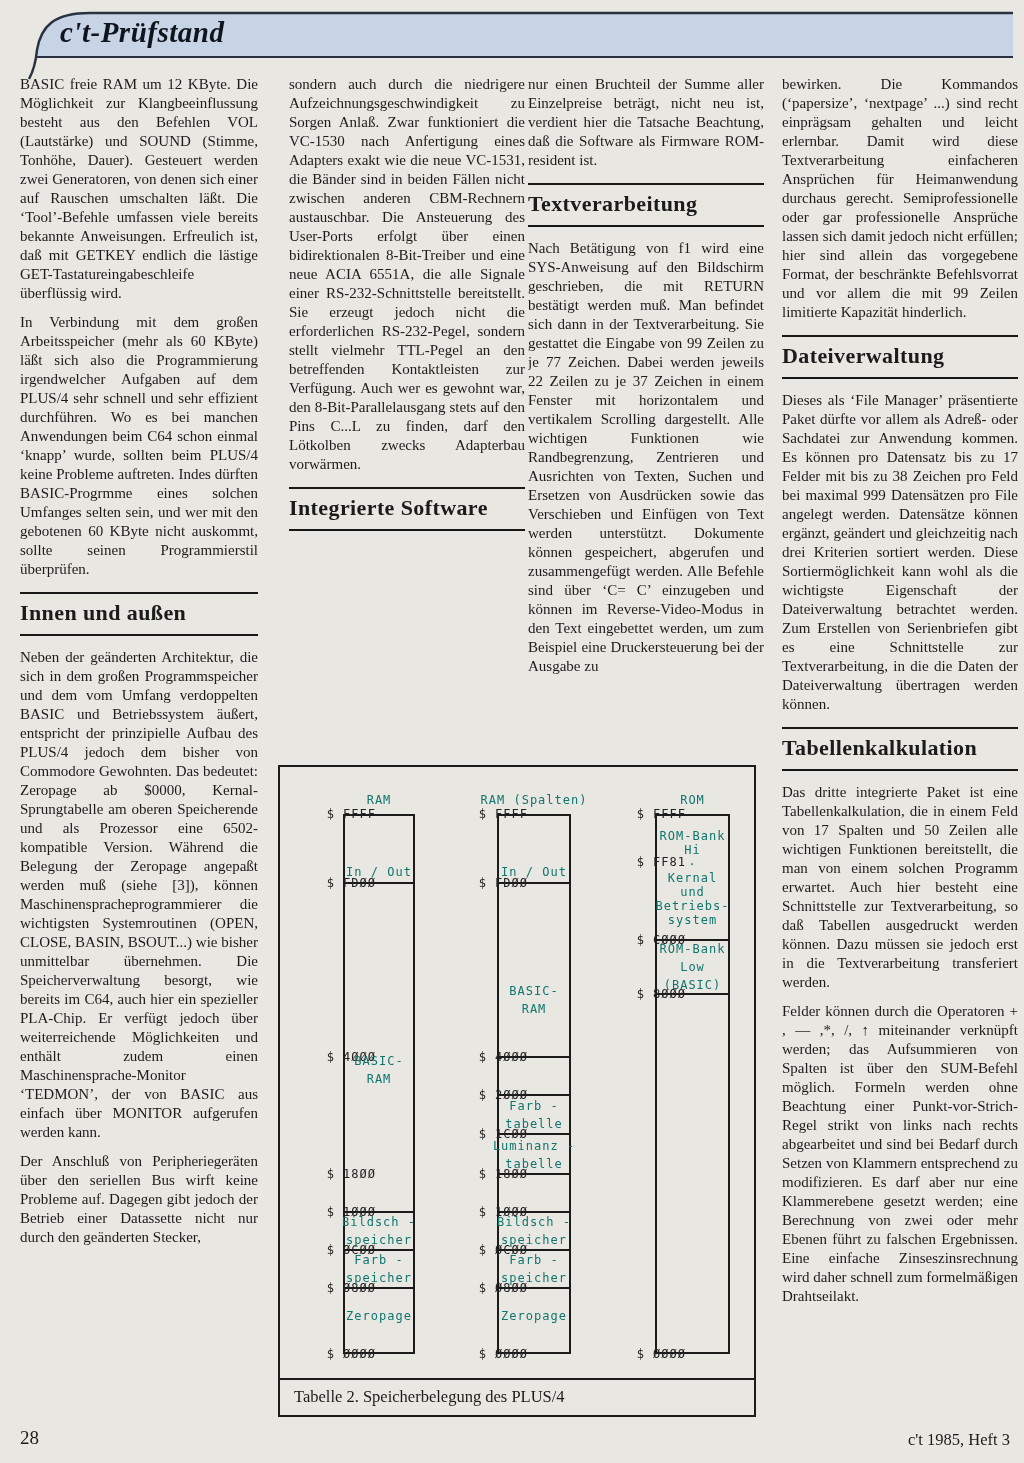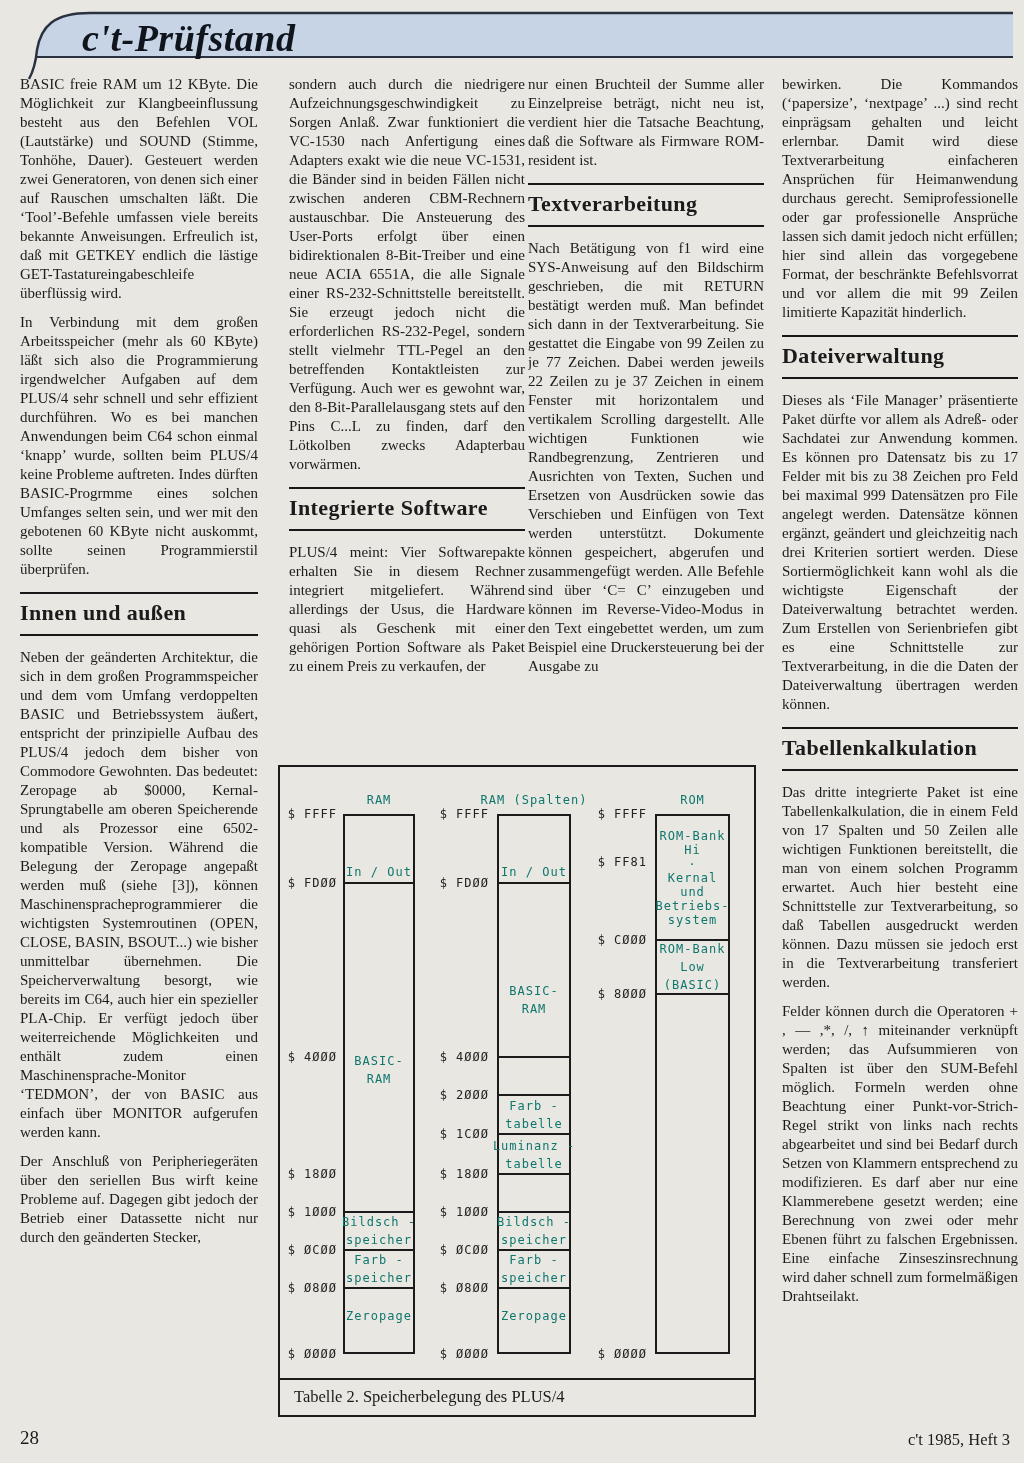--- a/index.html
+++ b/index.html
@@ -8,22 +8,22 @@
     background:#e9e7e2;
     position:relative;
     overflow:hidden;
     font-family:"Liberation Serif","DejaVu Serif",serif;
     color:#1b1b1b;
   }
   
   .banner{position:absolute;left:0;top:0;width:1024px;height:90px;}
   .banner-title{
     position:absolute;left:60px;top:16px;
-    font-style:italic;font-weight:600;font-size:38px;color:#10151d;
-    font-family:"Liberation Serif",serif;letter-spacing:.5px;margin-left:22px;
+    font-style:italic;font-weight:600;font-size:29px;color:#10151d;
+    font-family:"Liberation Serif",serif;letter-spacing:.5px;
   }
   
   .col{
     position:absolute;top:75px;
     text-align:justify;
     font-size:15px;line-height:19px;
     overflow:hidden;
   }
   #col1{left:20px;width:238px;height:1345px;}
   #col2{left:289px;width:236px;height:680px;}
@@ -40,21 +40,21 @@
   #diagram{
     position:absolute;left:278px;top:765px;width:478px;height:652px;
     border:2px solid #1b1b1b;background:#e9e7e2;box-sizing:border-box;
   }
   #diag-inner{position:absolute;left:0;top:0;right:0;bottom:0;}
   .d-box{position:absolute;border:2px solid #1b1b1b;box-sizing:border-box;background:transparent;}
   .d-line{position:absolute;height:2px;background:#1b1b1b;}
   .d-addr{
     position:absolute;text-align:right;
     font-family:"DejaVu Sans Mono",monospace;font-size:12px;line-height:16px;
-    letter-spacing:1px;color:#222;white-space:nowrap;
+    letter-spacing:1px;color:#222;white-space:nowrap;margin-left:39px;
   }
   .d-seg,.d-header{
     position:absolute;text-align:center;
     font-family:"DejaVu Sans Mono",monospace;font-size:12px;
     letter-spacing:1px;color:#0f766e;white-space:pre-line;
   }
   .d-caption-line{position:absolute;left:0;right:0;top:611px;height:2px;background:#1b1b1b;}
   .d-caption{
     position:absolute;left:14px;top:620px;right:8px;
     font-family:"Liberation Serif",serif;font-size:16.5px;color:#1b1b1b;text-align:left;
@@ -79,21 +79,20 @@
   <p>BASIC freie RAM um 12 KByte. Die Möglichkeit zur Klangbeeinflussung besteht aus den Befehlen VOL (Lautstärke) und SOUND (Stimme, Tonhöhe, Dauer). Gesteuert werden zwei Generatoren, von denen sich einer auf Rauschen umschalten läßt. Die ‘Tool’-Befehle umfassen viele bereits bekannte Anweisungen. Erfreulich ist, daß mit GETKEY endlich die lästige GET-Tastatureingabeschleife überflüssig wird.</p>
   <p>In Verbindung mit dem großen Arbeitsspeicher (mehr als 60 KByte) läßt sich also die Programmierung irgendwelcher Aufgaben auf dem PLUS/4 sehr schnell und sehr effizient durchführen. Wo es bei manchen Anwendungen beim C64 schon einmal ‘knapp’ wurde, sollten beim PLUS/4 keine Probleme auftreten. Indes dürften BASIC-Progrmme eines solchen Umfanges selten sein, und wer mit den gebotenen 60 KByte nicht auskommt, sollte seinen Programmierstil überprüfen.</p>
   <h2>Innen und außen</h2>
   <p>Neben der geänderten Architektur, die sich in dem großen Programmspeicher und dem vom Umfang verdoppelten BASIC und Betriebssystem äußert, entspricht der prinzipielle Aufbau des PLUS/4 jedoch dem bisher von Commodore Gewohnten. Das bedeutet: Zeropage ab $0000, Kernal-Sprungtabelle am oberen Speicherende und als Prozessor eine 6502-kompatible Version. Während die Belegung der Zeropage angepaßt werden muß (siehe [3]), können Maschinenspracheprogrammierer die wichtigsten Systemroutinen (OPEN, CLOSE, BASIN, BSOUT...) wie bisher unmittelbar übernehmen. Die Speicherverwaltung besorgt, wie bereits im C64, auch hier ein spezieller PLA-Chip. Er verfügt jedoch über weiterreichende Möglichkeiten und enthält zudem einen Maschinensprache-Monitor ‘TEDMON’, der von BASIC aus einfach über MONITOR aufgerufen werden kann.</p>
   <p>Der Anschluß von Peripheriegeräten über den seriellen Bus wirft keine Probleme auf. Dagegen gibt jedoch der Betrieb einer Datassette nicht nur durch den geänderten Stecker,</p>
 </div>
 
 <div class="col" id="col2">
   <p>sondern auch durch die niedrigere Aufzeichnungsgeschwindigkeit zu Sorgen Anlaß. Zwar funktioniert die VC-1530 nach Anfertigung eines Adapters exakt wie die neue VC-1531, die Bänder sind in beiden Fällen nicht zwischen anderen CBM-Rechnern austauschbar. Die Ansteuerung des User-Ports erfolgt über einen bidirektionalen 8-Bit-Treiber und eine neue ACIA 6551A, die alle Signale einer RS-232-Schnittstelle bereitstellt. Sie erzeugt jedoch nicht die erforderlichen RS-232-Pegel, sondern stellt vielmehr TTL-Pegel an den betreffenden Kontaktleisten zur Verfügung. Auch wer es gewohnt war, den 8-Bit-Parallelausgang stets auf den Pins C...L zu finden, darf den Lötkolben zwecks Adapterbau vorwärmen.</p>
   <h2>Integrierte Software</h2>
-  <p>PLUS/4 meint: Vier Softwarepakte erhalten Sie in diesem Rechner integriert mitgeliefert. Während allerdings der Usus, die Hardware quasi als Geschenk mit einer gehörigen Portion Software als Paket zu einem Preis zu verkaufen, der</p>
 </div>
 
 <div class="col" id="col3">
   <p>nur einen Bruchteil der Summe aller Einzelpreise beträgt, nicht neu ist, verdient hier die Tatsache Beachtung, daß die Software als Firmware ROM-resident ist.</p>
   <h2>Textverarbeitung</h2>
   <p>Nach Betätigung von f1 wird eine SYS-Anweisung auf den Bildschirm geschrieben, die mit RETURN bestätigt werden muß. Man befindet sich dann in der Textverarbeitung. Sie gestattet die Eingabe von 99 Zeilen zu je 77 Zeichen. Dabei werden jeweils 22 Zeilen zu je 37 Zeichen in einem Fenster mit horizontalem und vertikalem Scrolling dargestellt. Alle wichtigen Funktionen wie Randbegrenzung, Zentrieren und Ausrichten von Texten, Suchen und Ersetzen von Ausdrücken sowie das Verschieben und Einfügen von Text werden unterstützt. Dokumente können gespeichert, abgerufen und zusammengefügt werden. Alle Befehle sind über ‘C= C’ einzugeben und können im Reverse-Video-Modus in den Text eingebettet werden, um zum Beispiel eine Druckersteuerung bei der Ausgabe zu</p>
 </div>
 
 <div class="col" id="col4">
   <p>bewirken. Die Kommandos (‘papersize’, ‘nextpage’ ...) sind recht einprägsam gehalten und leicht erlernbar. Damit wird diese Textverarbeitung einfacheren Ansprüchen für Heimanwendung durchaus gerecht. Semiprofessionelle oder gar professionelle Ansprüche lassen sich damit jedoch nicht erfüllen; hier sind allein das vorgegebene Format, der beschränkte Befehlsvorrat und vor allem die mit 99 Zeilen limitierte Kapazität hinderlich.</p>

